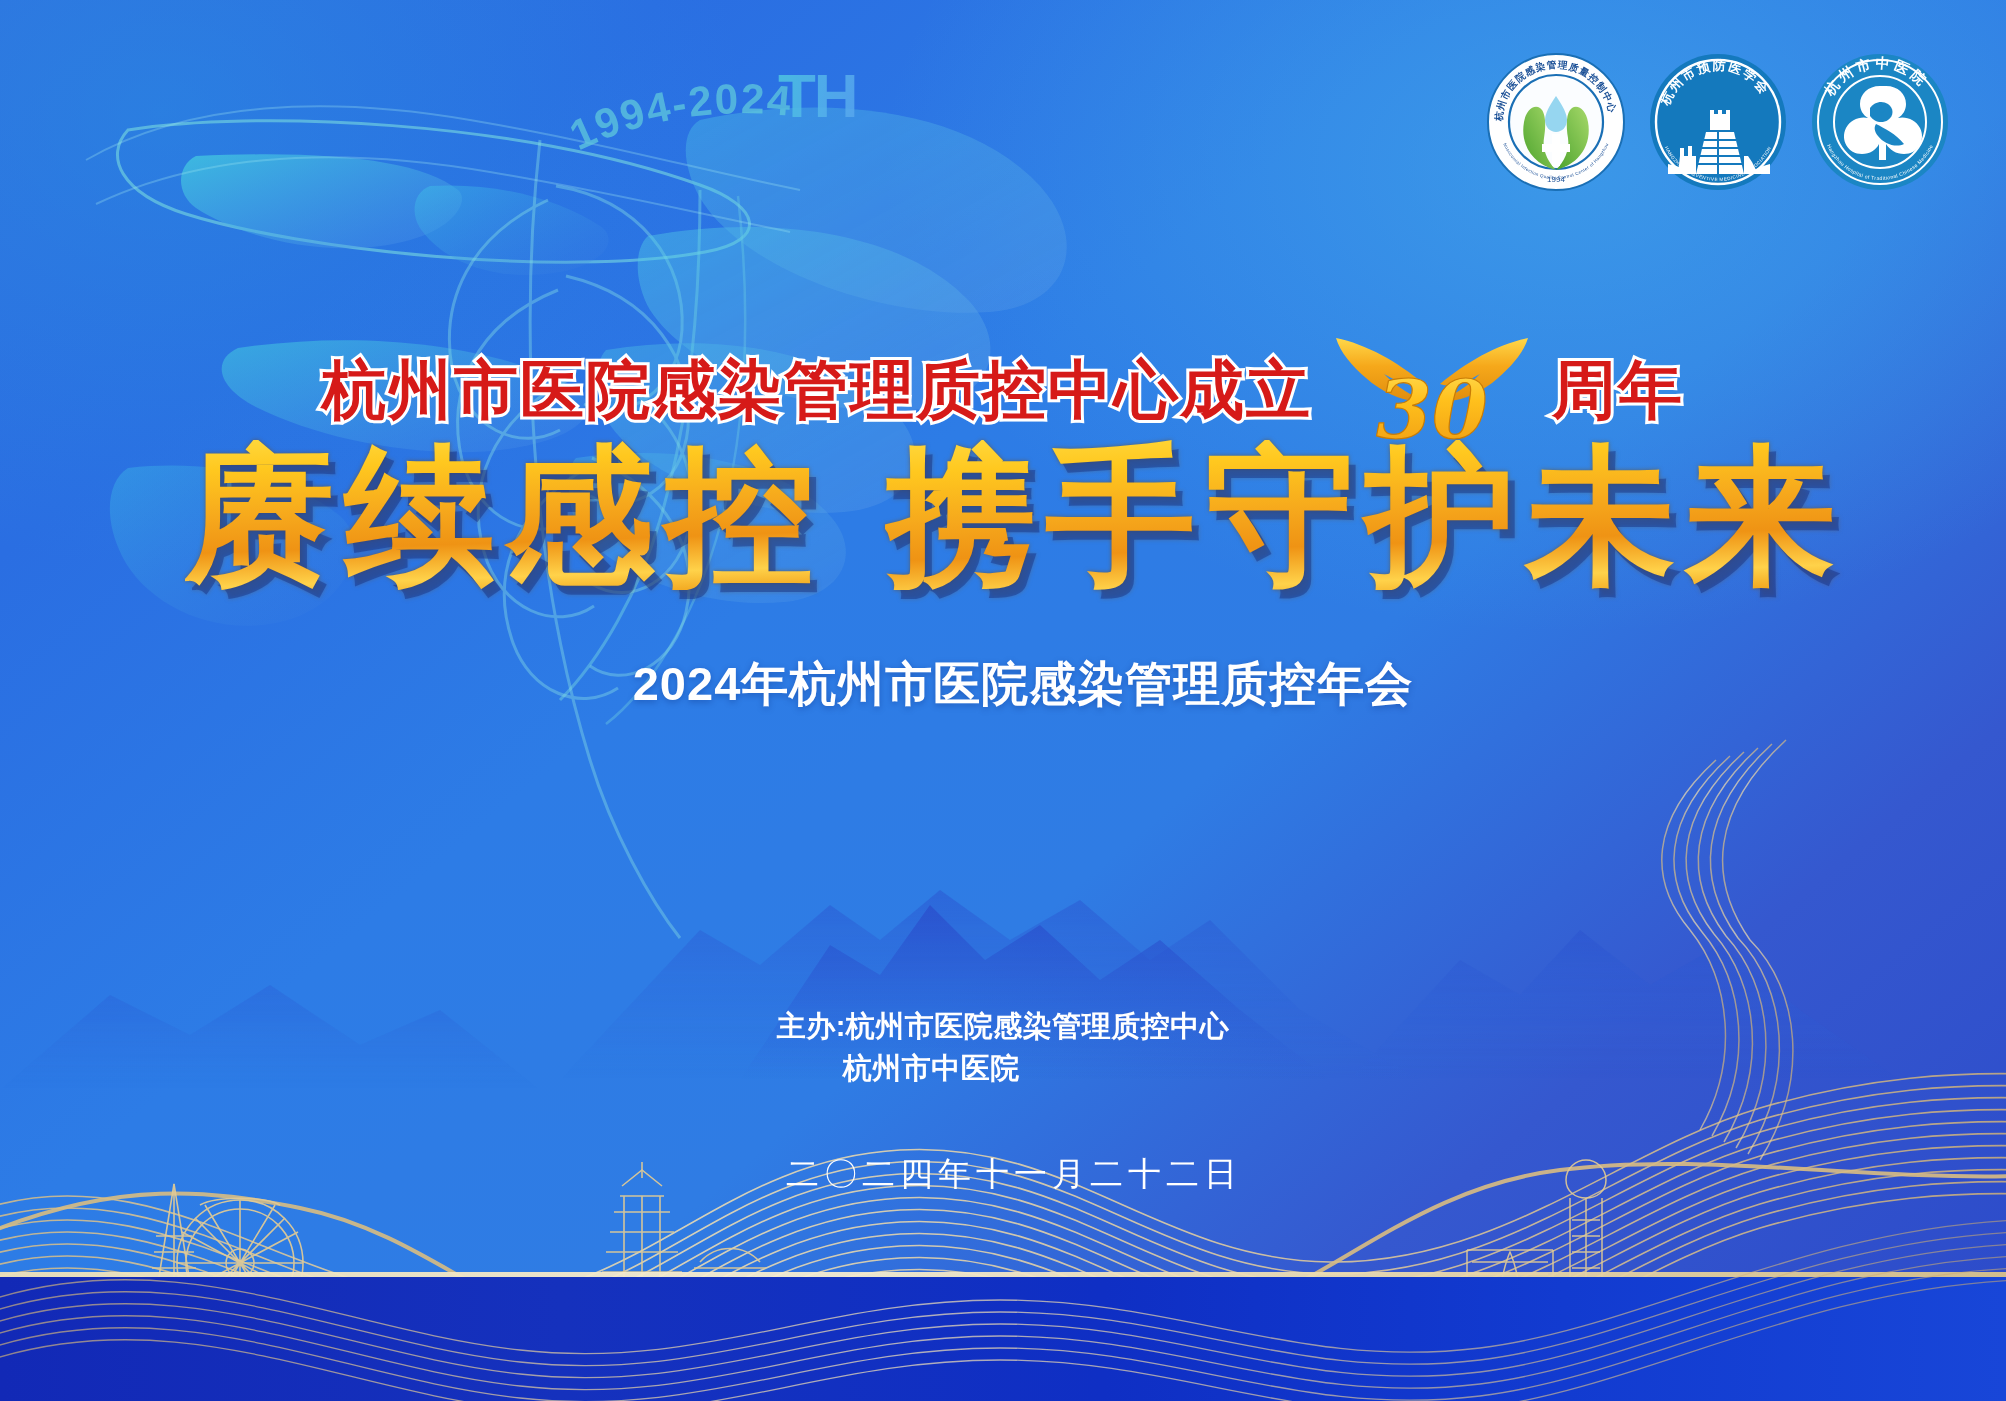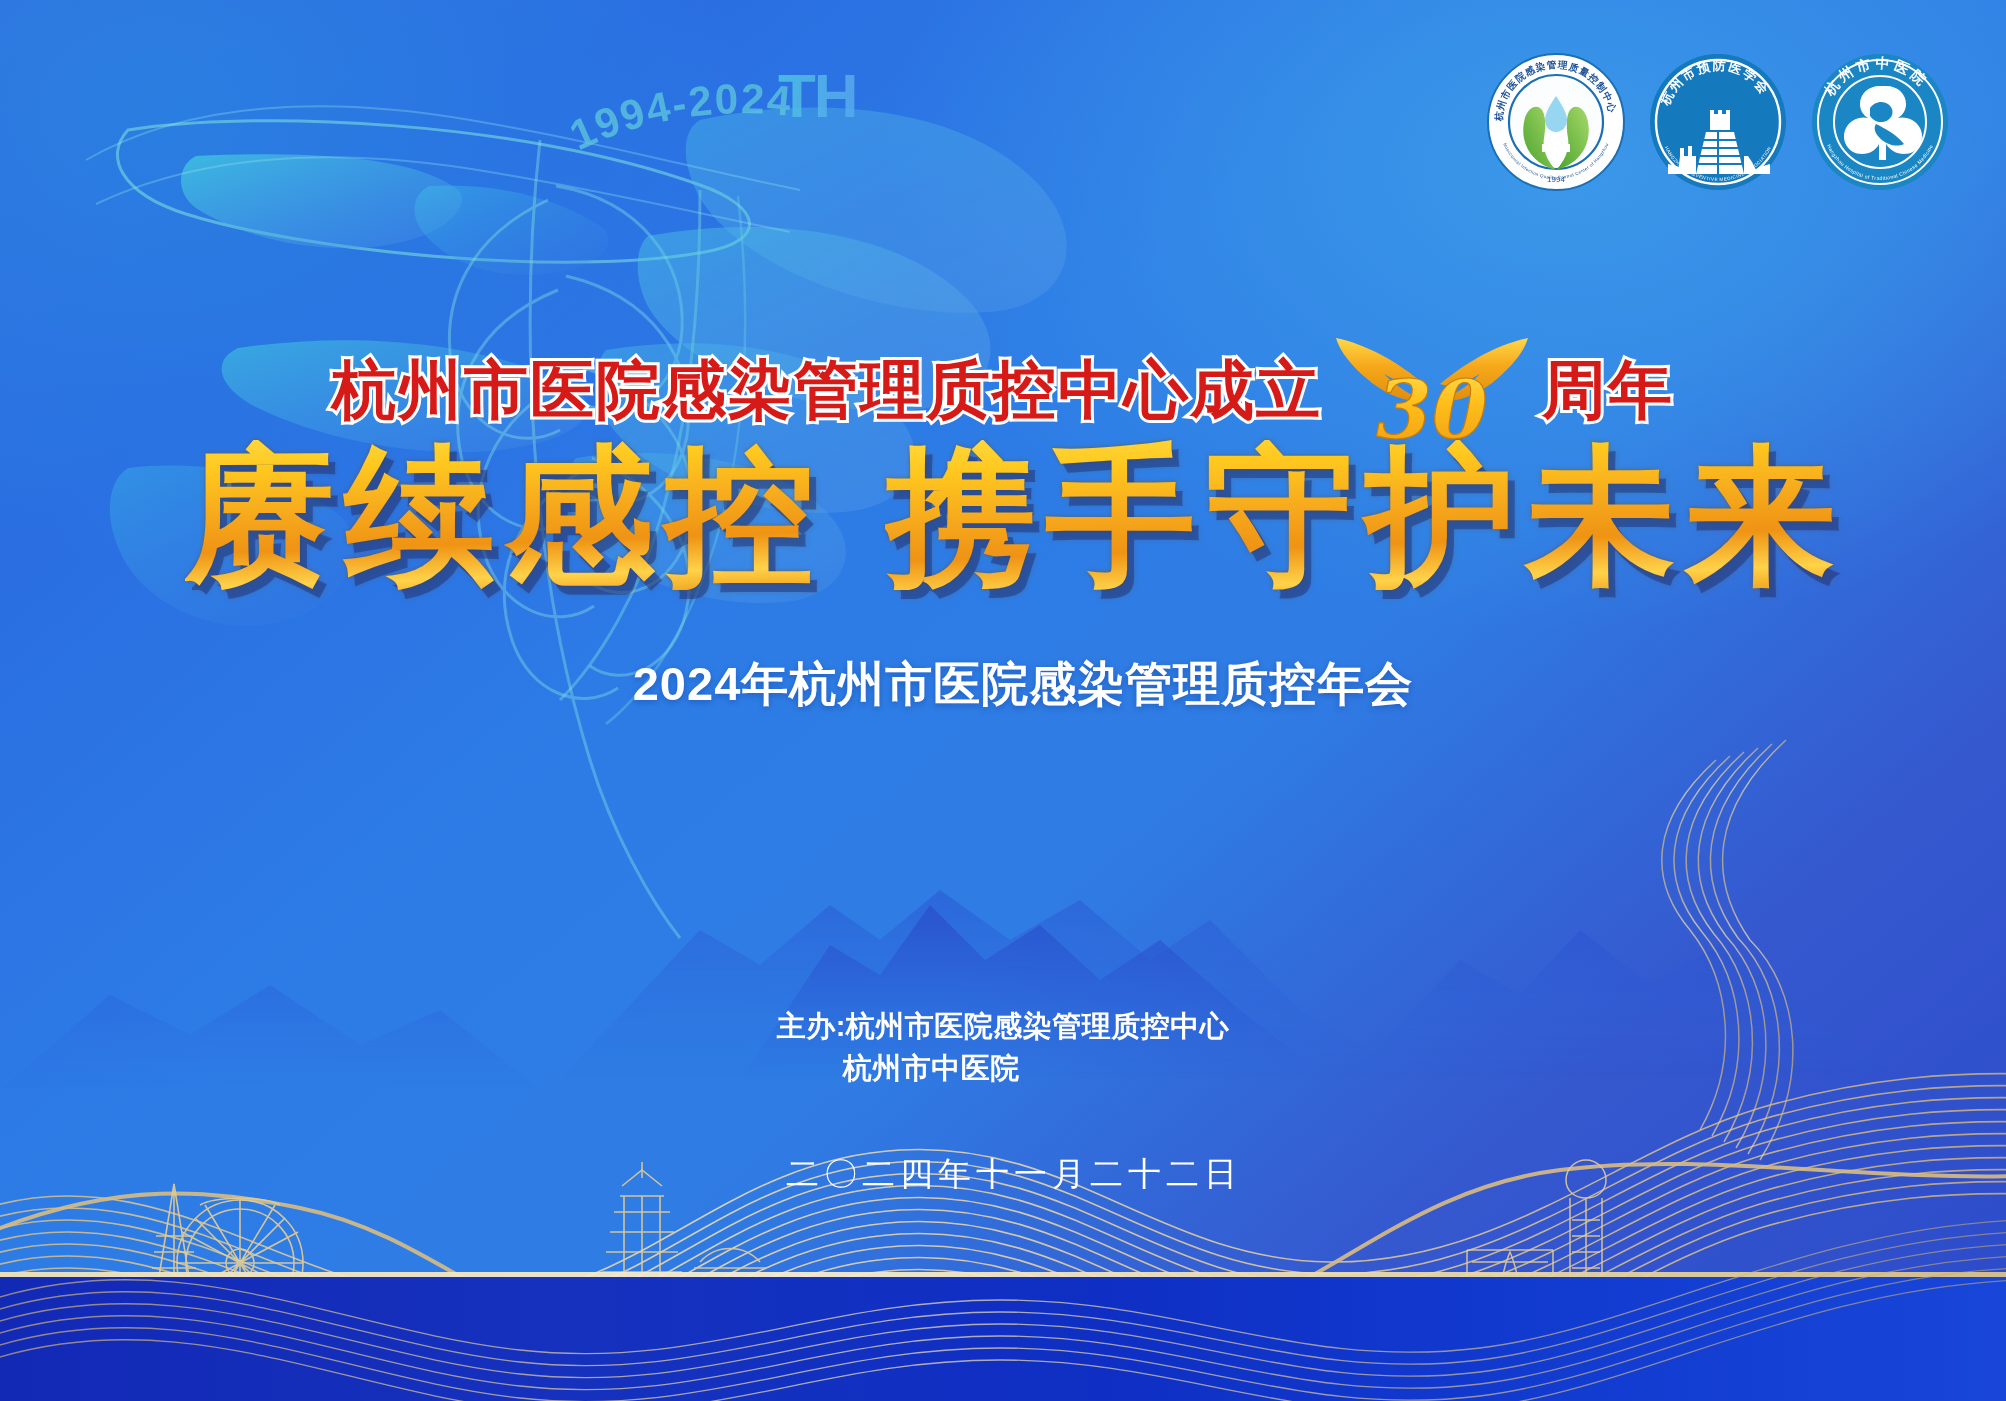--- a/index.html
+++ b/index.html
@@ -43,21 +43,21 @@
     font-size:62px; font-weight:bold; letter-spacing:-2px;
     color:transparent;
     background:linear-gradient(100deg,#4ec8df 0%,#55b6ea 50%,#5aa7ef 100%);
     -webkit-background-clip:text; background-clip:text;
     opacity:.85;
   }
 
   
   .redline{
     position:absolute; top:330px; left:0; width:100%;
-    display:flex; justify-content:center; align-items:center; gap:4px;
+    display:flex; justify-content:center; align-items:center; gap:14px;
   }
   .red-txt{
     font-size:64px; font-weight:bold; letter-spacing:2px;
     color:#d61a18;
     -webkit-text-stroke:6px #ffffff;
     paint-order:stroke fill;
     text-shadow:0 2px 0 rgba(255,255,255,.5);
     line-height:1;
     white-space:nowrap;
   }

